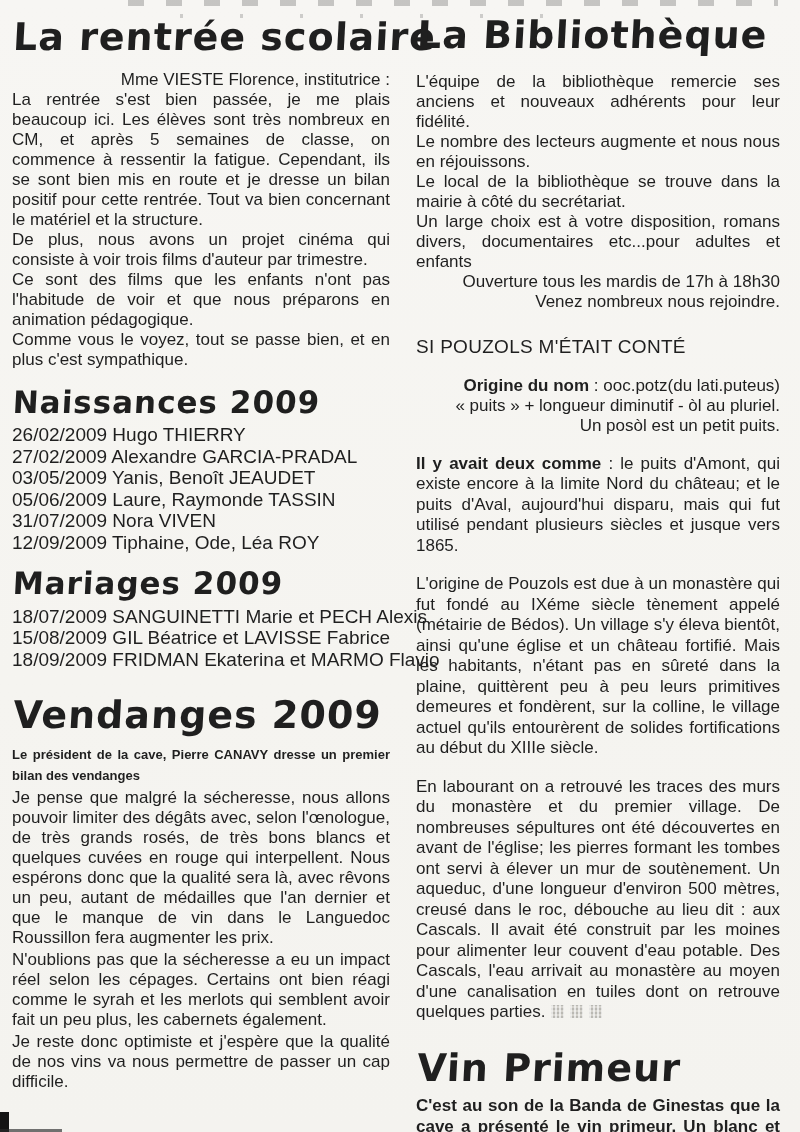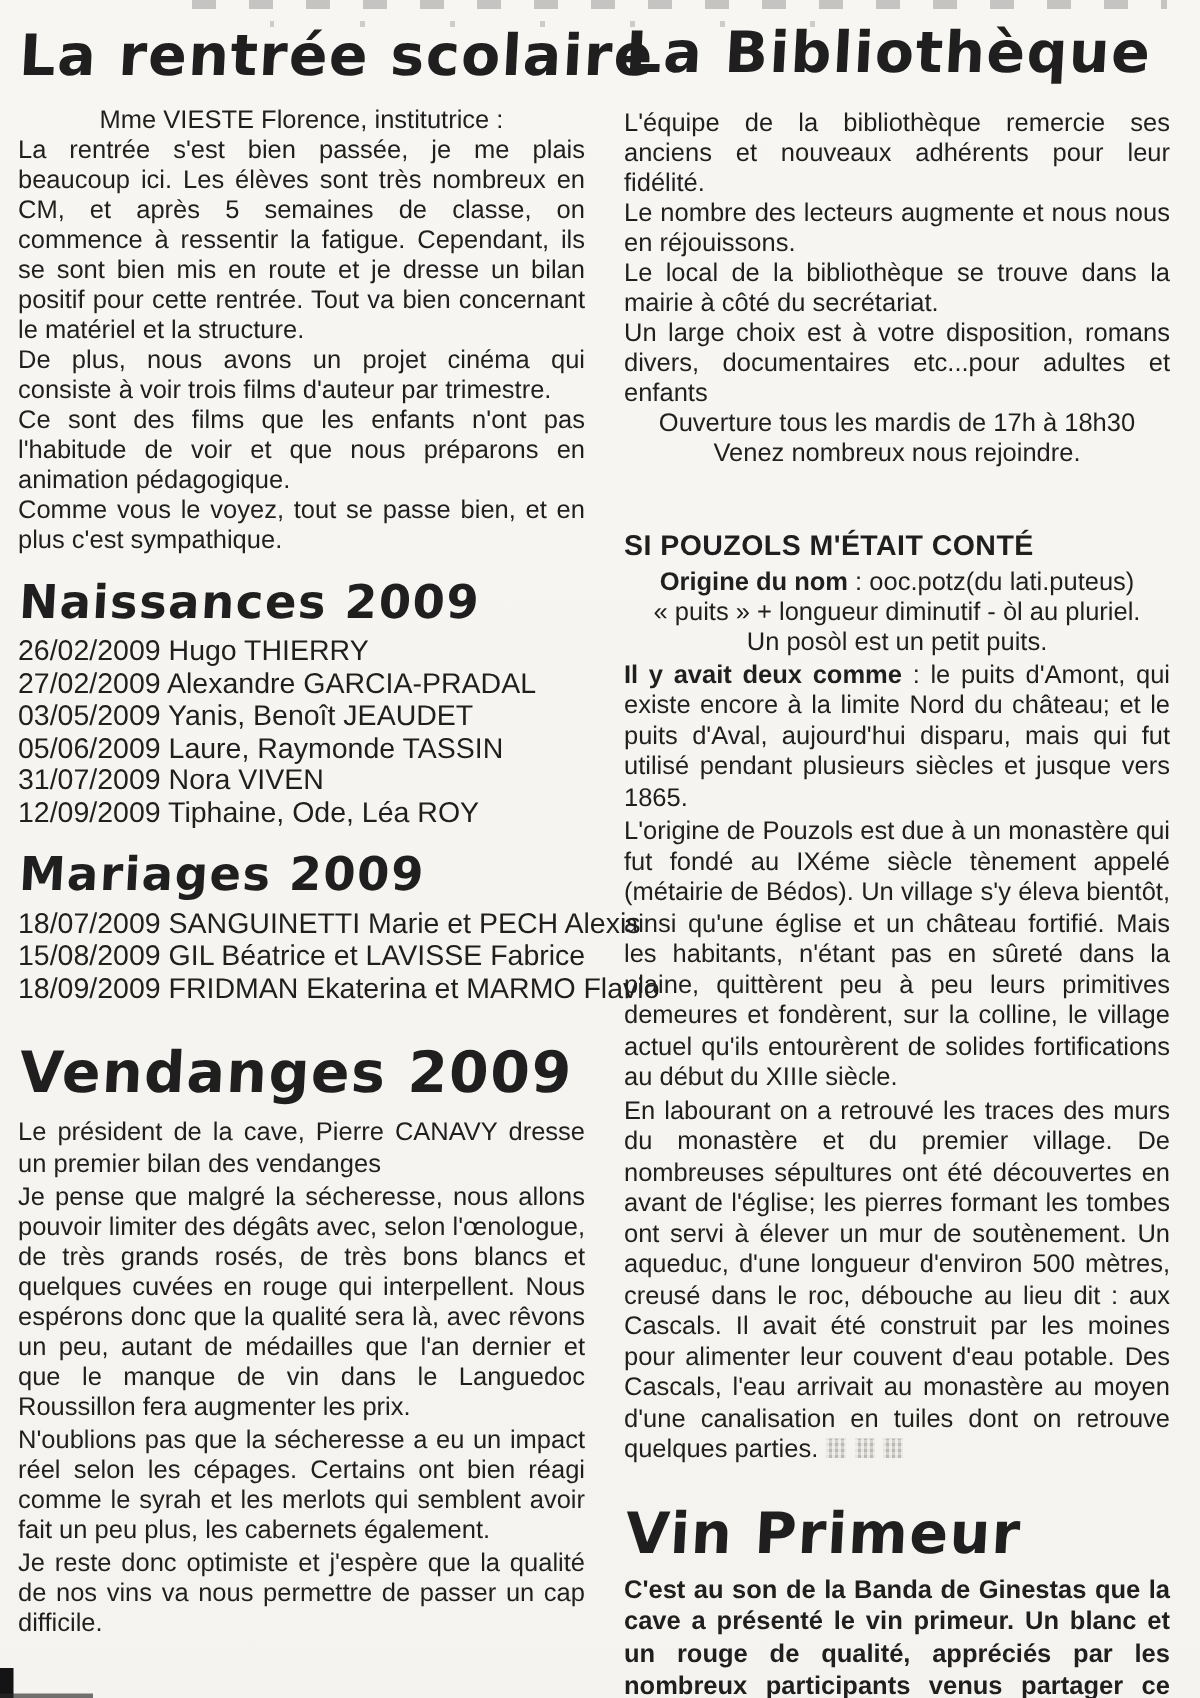--- a/index.html
+++ b/index.html
@@ -66,37 +66,37 @@
     line-height:1.05;
     margin:0;
     white-space:nowrap;
   }
   .h-xl{font-size:38px;}
   .h-lg{font-size:31px;}
 
   p{margin:0;}
   .body-txt{font-size:17px;line-height:20px;text-align:justify;}
   .body-txt.loose{line-height:20.5px;}
-  .lastline{text-align:center;}
+  .lastline{text-align:right;}
   .list-line{font-size:19px;line-height:21.5px;white-space:nowrap;}
   .bold{font-weight:700;}
 
   .sec-rentree h1{margin:10px 0 12px 0;}
   .sec-naissances h2{margin:16px 0 6px 0;}
   .sec-mariages h2{margin:14px 0 6px 0;}
   .sec-vendanges h1{margin:26px 0 8px 0;}
-  .sec-vendanges .lead{font-size:17px;line-height:21px;text-align:justify;font-weight:400;}
+  .sec-vendanges .lead{font-size:13px;line-height:21px;text-align:justify;font-weight:700;}
   .sec-vendanges p.gap{margin-top:2px;}
 
   .sec-biblio h1{margin:8px 0 16px 0;display:flex;align-items:flex-end;}
   .subhead{
-    font-size:19px;font-weight:700;letter-spacing:.3px;
-    margin-top:42px;
+    font-size:19px;font-weight:400;letter-spacing:.3px;
+    margin-top:24px;
   }
-  .block{margin-top:2px;}
+  .block{margin-top:18px;}
   .sec-vin h1{margin:26px 0 6px 0;}
   .sec-vin .body-txt{font-weight:700;line-height:21.5px;}
 </style>
 </head>
 <body>
 
 <div class="page">
 
   <div class="top-bleed"></div>
   <div class="top-specks"></div>

